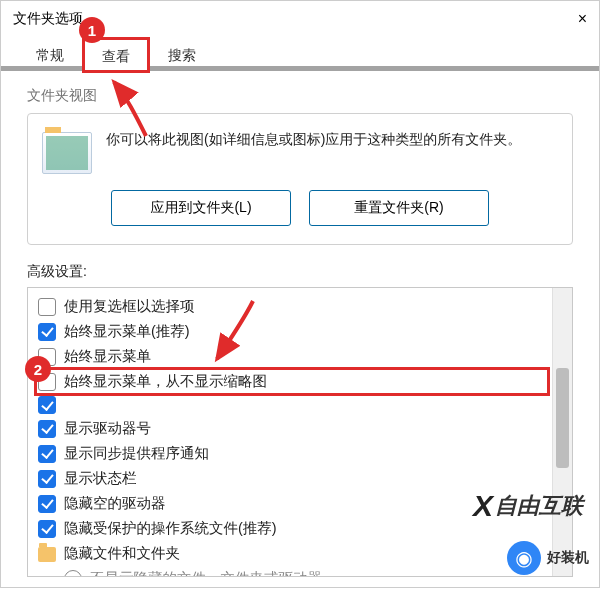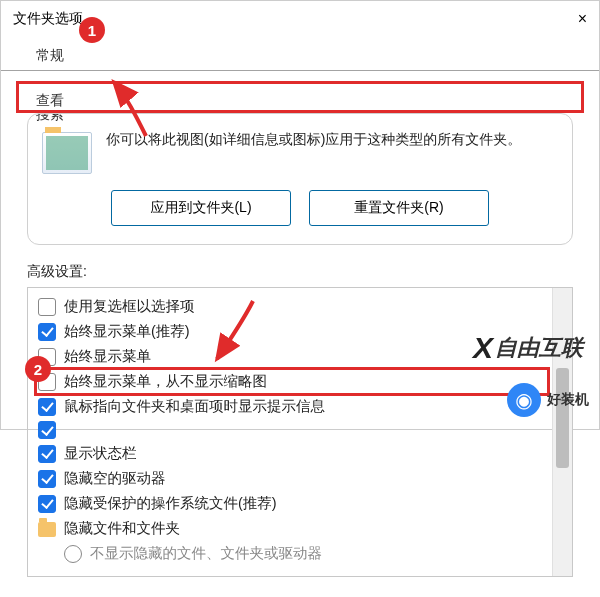--- a/index.html
+++ b/index.html
@@ -1,37 +1,37 @@
 <!DOCTYPE html>
 <html><head>
 <meta charset="utf-8">
 <style>
   * { margin: 0; padding: 0; box-sizing: border-box; font-family: "Microsoft YaHei", "Segoe UI", sans-serif; }
   body { width: 600px; height: 597px; background: #fff; position: relative; overflow: hidden; }
 
-  .window { width: 600px; height: 430px; border: 1px solid #ccc; background: #fff; position: relative; }
+  .window { width: 600px; height: 588px; border: 1px solid #ccc; background: #fff; position: relative; }
   .titlebar { display: flex; align-items: center; justify-content: space-between; height: 36px; padding: 0 12px; }
   .titlebar .title { font-size: 14px; color: #000; }
   .titlebar .close { font-size: 16px; color: #000; cursor: pointer; }
 
   .callout-1 { position: absolute; top: 16px; left: 78px; width: 26px; height: 26px; background: #e02b2b; border-radius: 50%; color: #fff; font-size: 15px; font-weight: bold; display: flex; align-items: center; justify-content: center; z-index: 10; }
   .callout-2 { position: absolute; top: 355px; left: 24px; width: 26px; height: 26px; background: #e02b2b; border-radius: 50%; color: #fff; font-size: 15px; font-weight: bold; display: flex; align-items: center; justify-content: center; z-index: 10; }
 
-  .tabs { display: flex; padding: 0 16px; border-bottom: 1px solid #a3a3a3; height: 34px; position: relative; flex-direction: column; }
+  .tabs { display: flex; padding: 0 16px; border-bottom: 5px solid #a3a3a3; height: 34px; position: relative; }
   .tab { padding: 6px 18px 0 18px; font-size: 14px; color: #333; border: 1px solid transparent; border-bottom: none; cursor: pointer; height: 34px; line-height: 22px; }
-  .tab.active { border: 1px solid #ccc; border-bottom: 1px solid #fff; background: #fff; position: relative; top: 16px; }
+  .tab.active { border: 1px solid #ccc; border-bottom: 1px solid #fff; background: #fff; position: relative; top: 1px; }
   .tab.highlight-box { outline: 3px solid #e02b2b; outline-offset: -2px; }
 
   .arrow1 { position: absolute; top: 75px; left: 105px; z-index: 9; pointer-events:none; }
   .arrow2 { position: absolute; top: 296px; left: 210px; z-index: 9; pointer-events:none; }
 
   .content { padding: 16px 26px; }
   .section-label { font-size: 14px; color: #737373; margin-bottom: 8px; }
 
-  .folder-view-box { border: 1px solid #d0d0d0; border-radius: 12px; margin: 6px 0 18px 0; padding: 14px 14px 18px 14px; position: relative; }
+  .folder-view-box { border: 1px solid #d0d0d0; border-radius: 4px; margin: 6px 0 18px 0; padding: 14px 14px 18px 14px; position: relative; }
   .fv-row { display: flex; gap: 14px; }
   .fv-icon { width: 50px; height: 42px; background: linear-gradient(#fff,#e6edf7); border: 1px solid #bcd; border-radius: 2px; position: relative; margin-top: 4px; }
   .fv-icon::after { content:""; position:absolute; top:3px; left:3px; right:3px; bottom:3px;
     background: repeating-linear-gradient(90deg,#5a8 0 8px,#fff 8px 2px),
                 repeating-linear-gradient(0deg,#fff 0 8px,#ddd 8px 10px); opacity:.6;}
   .fv-icon .tab { position:absolute; top:-6px; left:2px; width:16px; height:6px; background:#f5c36a; border:0; padding:0; }
   .fv-text { font-size: 14px; color: #222; line-height: 1.6; flex: 1; }
   .fv-buttons { display: flex; gap: 18px; margin-top: 16px; justify-content: center; }
   .fv-buttons button { width: 180px; height: 36px; border: 1px solid #0369a1; background: #fff; font-size: 14px; border-radius: 3px; cursor: pointer; }
 
@@ -124,24 +124,28 @@
           <div class="adv-item">
             <span class="chk"></span>
             <span>始终显示菜单</span>
           </div>
           <div class="adv-item row-highlight">
             <span class="chk"></span>
             <span>始终显示菜单，从不显示缩略图</span>
           </div>
           <div class="adv-item">
             <span class="chk checked"></span>
-            <span>鼠标指向文件夹和桌面项时显示提示信息</span>
           </div>
           <div class="adv-item">
             <span class="chk checked"></span>
+            <span>显示驱动器号</span>
+          </div>
+          <div class="adv-item">
+            <span class="chk checked"></span>
+            <span>显示同步提供程序通知</span>
           </div>
           <div class="adv-item">
             <span class="chk checked"></span>
             <span>显示状态栏</span>
           </div>
           <div class="adv-item">
             <span class="chk checked"></span>
             <span>隐藏空的驱动器</span>
           </div>
           <div class="adv-item">

